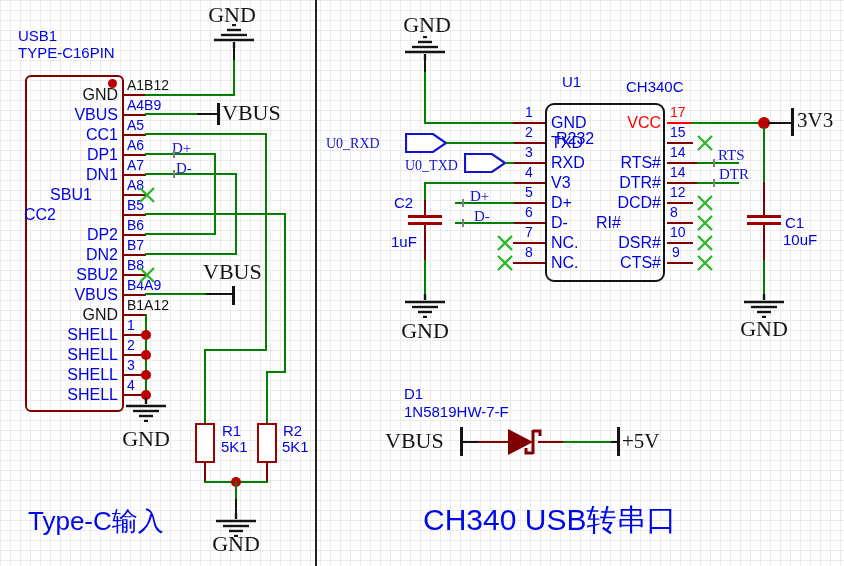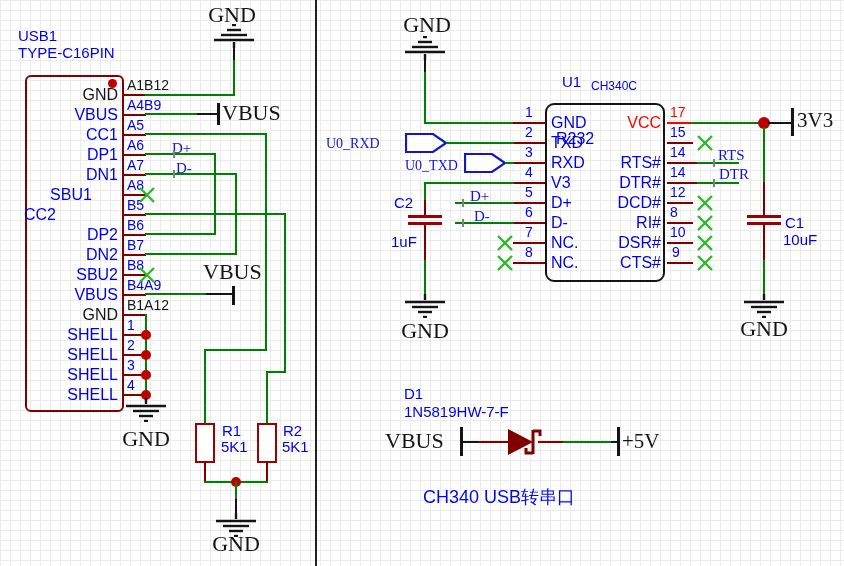--- a/index.html
+++ b/index.html
@@ -189,37 +189,38 @@
       <g stroke="#141414" stroke-width="2.4">
         <line x1="22" y1="0" x2="22" y2="6"></line>
         <line x1="2" y1="8" x2="42" y2="8"></line>
         <line x1="9" y1="13" x2="35" y2="13"></line>
         <line x1="15" y1="18" x2="29" y2="18"></line>
         <line x1="20" y1="23" x2="24" y2="23"></line>
       </g>
     </svg>
   <div class="ptxt" style="left:206px;top:532px;width:60px;text-align:center">GND</div>
 
+  <div class="cap" style="left:28px;top:506px">Type-C输入</div>
 
   <div class="ptxt" style="left:397px;top:13px;width:60px;text-align:center">GND</div>
   <svg class="gndsym flip" style="left:403px;top:36px" width="44" height="24">
       <g stroke="#141414" stroke-width="2.4">
         <line x1="22" y1="0" x2="22" y2="6"></line>
         <line x1="2" y1="8" x2="42" y2="8"></line>
         <line x1="9" y1="13" x2="35" y2="13"></line>
         <line x1="15" y1="18" x2="29" y2="18"></line>
         <line x1="20" y1="23" x2="24" y2="23"></line>
       </g>
     </svg>
   <div class="v bk" style="left:424px;top:58px;height:16px"></div>
   <div class="v" style="left:424px;top:72px;height:52px"></div>
   <div class="h" style="left:424px;top:122px;width:90px"></div>
 
   <div class="ref" style="left:562px;top:73px">U1</div>
-  <div class="ref" style="left:591px;top:78px;font-size:12px">CH340C</div>
+  <div class="ref" style="left:626px;top:78px;font-size:15px">CH340C</div>
   <div class="u1box"></div>
 
   <div class="h dk" style="left:513px;top:122px;width:32px"></div>
   <div class="h dk" style="left:513px;top:142px;width:32px"></div>
   <div class="h dk" style="left:513px;top:162px;width:32px"></div>
   <div class="h dk" style="left:513px;top:182px;width:32px"></div>
   <div class="h dk" style="left:513px;top:202px;width:32px"></div>
   <div class="h dk" style="left:513px;top:222px;width:32px"></div>
   <div class="h dk" style="left:513px;top:242px;width:32px"></div>
   <div class="h dk" style="left:513px;top:262px;width:32px"></div>
@@ -258,21 +259,21 @@
   <div class="pname" style="left:551px;top:194px">D+</div>
   <div class="pname" style="left:551px;top:214px">D-</div>
   <div class="pname" style="left:551px;top:234px">NC.</div>
   <div class="pname" style="left:551px;top:254px">NC.</div>
 
   <div class="pname red" style="left:556px;width:105px;text-align:right;top:114px">VCC</div>
   <div class="pname" style="left:556px;width:90px;top:130px">R232</div>
   <div class="pname" style="left:556px;width:105px;text-align:right;top:154px">RTS#</div>
   <div class="pname" style="left:556px;width:105px;text-align:right;top:174px">DTR#</div>
   <div class="pname" style="left:556px;width:105px;text-align:right;top:194px">DCD#</div>
-  <div class="pname" style="left:556px;width:105px;text-align:right;top:214px">RI#</div>
+  <div class="pname" style="left:556px;width:105px;text-align:center;top:214px">RI#</div>
   <div class="pname" style="left:556px;width:105px;text-align:right;top:234px">DSR#</div>
   <div class="pname" style="left:556px;width:105px;text-align:right;top:254px">CTS#</div>
 
   <svg class="port" style="left:405px;top:132px" width="43" height="22">
       <path d="M1,2 H28 L41,11 L28,20 H1 Z" fill="#ffffff" stroke="#1414cc" stroke-width="2.2"></path>
     </svg>
   <div class="porttxt" style="left:326px;top:136px">U0_RXD</div>
   <div class="h" style="left:446px;top:142px;width:68px"></div>
   <svg class="port" style="left:464px;top:152px" width="43" height="22">
       <path d="M1,2 H28 L41,11 L28,20 H1 Z" fill="#ffffff" stroke="#1414cc" stroke-width="2.2"></path>
@@ -370,15 +371,15 @@
   <svg class="diode" style="left:508px;top:427px" width="44" height="30">
     <path d="M0,2 L25,15 L0,28 Z" fill="#800000"></path>
     <path d="M25,3 V27 M25,4 h7 v5 M25,26 h-7 v-5" stroke="#800000" stroke-width="3" fill="none"></path>
   </svg>
   <div class="h dk" style="left:538px;top:441px;width:27px"></div>
   <div class="h" style="left:563px;top:441px;width:50px"></div>
   <div class="h bk" style="left:611px;top:441px;width:8px"></div>
   <div class="pbar" style="left:617px;top:427px;height:29px"></div>
   <div class="ptxt sm" style="left:622px;top:429px">+5V</div>
 
-  <div class="cap" style="left:423px;top:482px;font-size:18px">CH340 USB转串口</div>
+  <div class="cap" style="left:423px;top:505px;font-size:30px">CH340 USB转串口</div>
 
 </div>
 
 </body></html>

